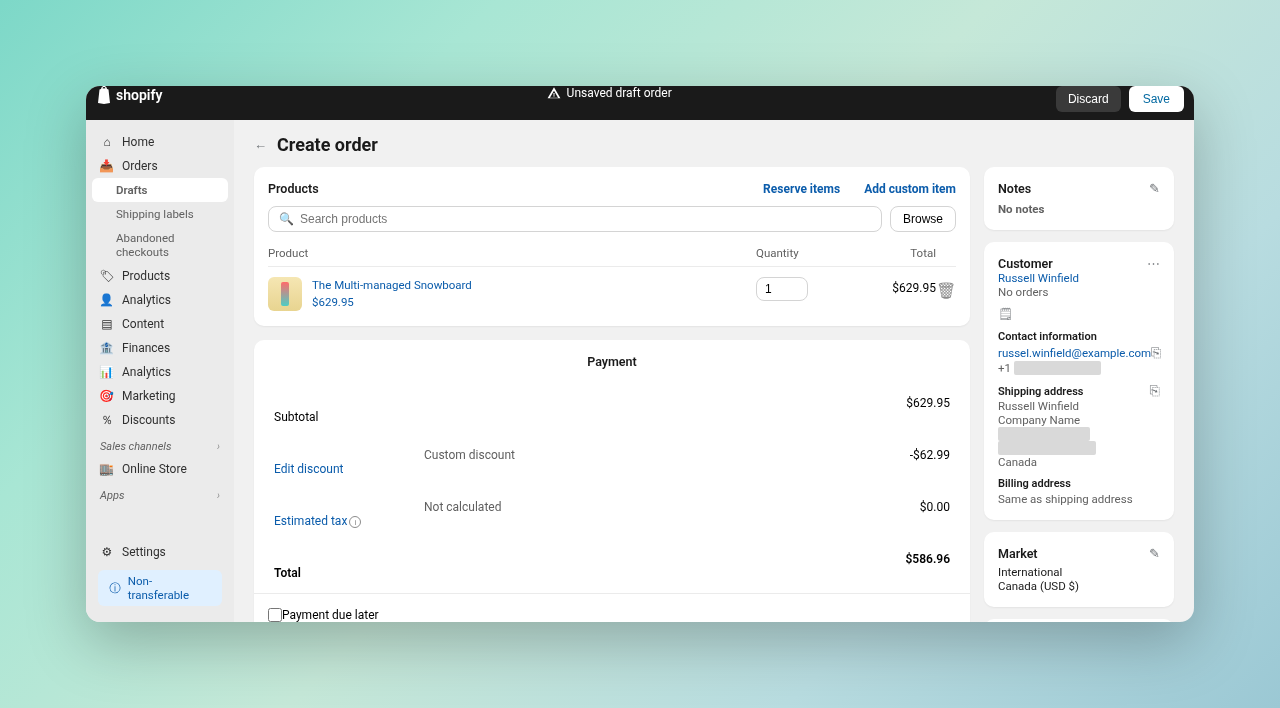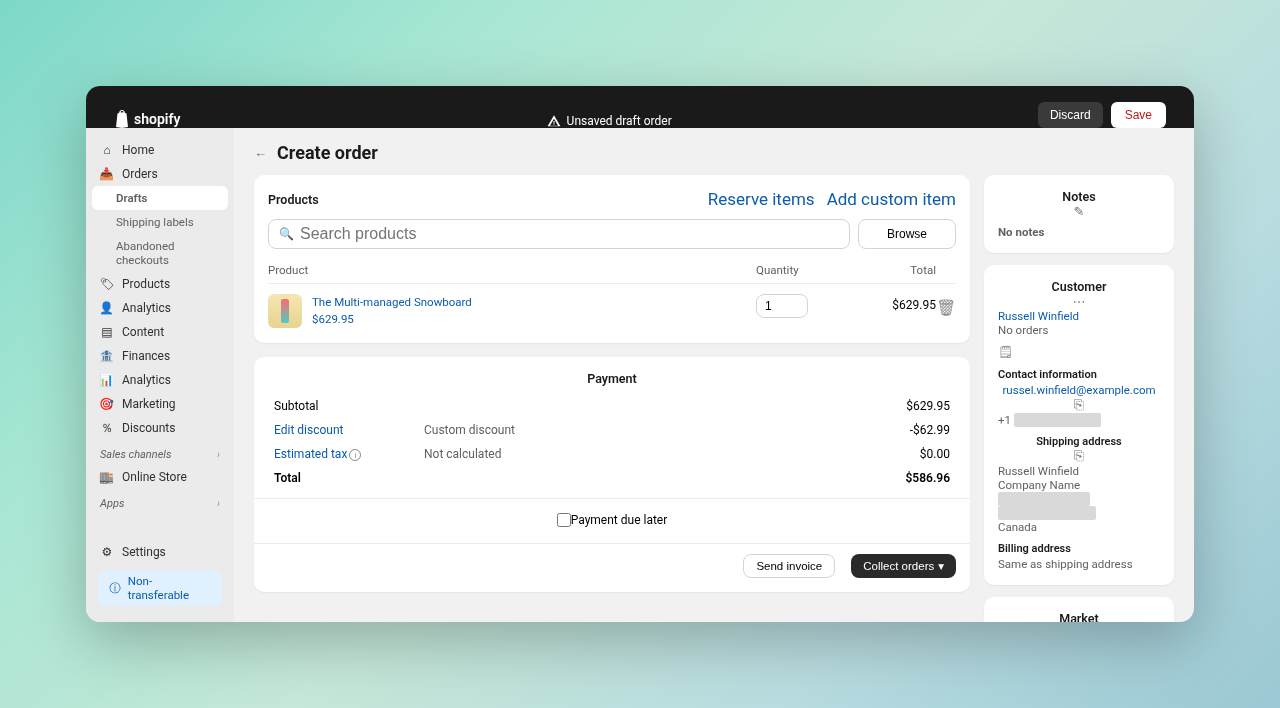--- a/index.html
+++ b/index.html
@@ -18,89 +18,89 @@
   height: 536px;
   background: #f1f1f1;
   border-radius: 14px;
   overflow: hidden;
   box-shadow: 0 20px 60px rgba(0,0,0,0.25);
   display: flex;
   flex-direction: column;
 }
 .topbar {
   background: #1a1a1a;
-  height: 42px;
+  height: 34px;
   display: flex;
-  align-items: flex-end;
-  padding: 0 28px;
+  align-items: flex-start;
+  padding: 0 10px;
   color: #fff;
 }
 .logo { display: flex; align-items: center; gap: 4px; }
 .logo-text { font-weight: 600; font-size: 14px; }
 .topbar-center { flex: 1; display: flex; align-items: center; justify-content: center; gap: 6px; font-size: 12px; }
 .topbar-actions { display: flex; gap: 8px; }
 .btn-discard { background: #3a3a3a; color: #fff; border: none; padding: 6px 12px; border-radius: 6px; font-size: 12px; cursor: pointer; }
-.btn-save { background: #fff; color: #b91c1c; border: none; padding: 6px 14px; border-radius: 6px; font-size: 12px; font-weight: 500; cursor: pointer; }
+.btn-save { background: #fff; color: #0369a1; border: none; padding: 6px 14px; border-radius: 6px; font-size: 12px; font-weight: 500; cursor: pointer; }
 .main-area { display: flex; flex: 1; overflow: hidden; }
 .sidebar { width: 148px; background: #ebebeb; padding: 10px 6px; font-size: 12px; display: flex; flex-direction: column; }
 .nav-item { display: flex; align-items: center; gap: 8px; padding: 5px 8px; border-radius: 6px; color: #303030; cursor: pointer; }
 .nav-item.active { background: #fff; font-weight: 600; border-radius: 6px; }
 .nav-sub { padding-left: 24px; font-size: 11.5px; color: #616161; }
 .nav-section { color: #616161; font-size: 11px; padding: 8px 8px 4px; display:flex; justify-content:space-between; align-items:center;font-style:italic;}
 .sidebar-bottom { margin-top: auto; }
 .badge-pill { background: #e0f0ff; color: #0b5cab; padding: 4px 10px; border-radius: 6px; font-size: 11.5px; margin: 6px; display:inline-flex; align-items:center; gap:6px;}
 .content { flex: 1; overflow-y: auto; padding: 14px 20px; }
 .page-header { display: flex; align-items: center; gap: 10px; margin-bottom: 12px; }
 .page-title { font-size: 18px; font-weight: 700; color: #1a1a1a; }
 .layout { display: flex; gap: 14px; }
 .col-main { flex: 1; display: flex; flex-direction: column; gap: 14px; }
 .col-side { width: 190px; display: flex; flex-direction: column; gap: 12px; }
 .card { background: #fff; border-radius: 10px; box-shadow: 0 1px 2px rgba(0,0,0,0.06); padding: 14px; }
 .card-header { display: flex; justify-content: space-between; align-items: center; margin-bottom: 10px; }
 .card-title { font-size: 12.5px; font-weight: 600; color: #1a1a1a; }
-.card-actions { display: flex; gap: 12px; font-size: 17px; }
+.card-actions { display: flex; gap: 24px; font-size: 12px; font-weight: bold; }
 .link { color: #0b5cab; cursor: pointer; }
 .search-row { display: flex; gap: 8px; margin-bottom: 10px; }
 .search-input { flex: 1; display: flex; align-items: center; border: 1px solid #d4d4d4; border-radius: 8px; padding: 5px 10px; font-size: 12px; color: #6d7175; gap:6px;}
-.search-input input { border: none; outline: none; flex: 1; font-size: 16px; }
-.btn-browse { border: 1px solid #d4d4d4; background: #fff; border-radius: 8px; padding: 5px 28px; font-size: 12px; cursor: pointer; }
+.search-input input { border: none; outline: none; flex: 1; font-size: 12px; }
+.btn-browse { border: 1px solid #d4d4d4; background: #fff; border-radius: 8px; padding: 5px 12px; font-size: 12px; cursor: pointer; }
 .table-header { display: flex; font-size: 11.5px; color: #616161; padding: 4px 0 6px; border-bottom: 1px solid #ebebeb; }
 .col-product { flex: 1; }
 .col-qty { width: 90px; text-align: left; }
 .col-total { width: 90px; text-align: right; }
 .col-del { width: 20px; }
 .product-row { display: flex; align-items: flex-start; padding: 10px 0 0; }
 .product-thumb { width: 34px; height: 34px; background: linear-gradient(#f5e6b3,#e8d490); border-radius: 6px; margin-right: 10px; display:flex; align-items:center; justify-content:center;}
 .product-thumb::after{content:"";width:8px;height:24px;background:linear-gradient(#ff6b6b,#4ecdc4);border-radius:2px;}
 .product-info { flex: 1; font-size: 11.5px; line-height: 1.5; }
 .product-name { color: #0b5cab; cursor:pointer;}
 .product-sku { color: #616161; }
 .product-price { color: #0b5cab; cursor:pointer;}
 .qty-input { width: 52px; border: 1px solid #d4d4d4; border-radius: 8px; padding: 4px 8px; font-size: 12px; text-align: left; }
 .row-total { width: 90px; text-align: right; font-size: 12px; padding-top:4px;}
 .del-icon { width: 20px; text-align: center; color: #8c8c8c; cursor: pointer; padding-top:4px;}
 .payment-row { display: flex; padding: 5px 0; font-size: 12px; align-items:center;}
-.pay-label { width: 150px; }
+.pay-label { width: 150px; margin-top: 28px; }
 .pay-desc { flex: 1; color: #616161; }
 .pay-amt { width: 90px; text-align: right; }
 .pay-total { font-weight: 600; }
 .divider { border-top: 1px solid #ebebeb; margin: 8px -14px; }
-.checkbox-row { display: flex; align-items: center; gap: 0; font-size: 12px; padding: 6px 0; justify-content: center; }
+.checkbox-row { display: flex; align-items: center; gap: 0; font-size: 12px; padding: 6px 0; }
 .checkbox-row input { width: 14px; height: 14px; }
 .payment-actions { display: flex; justify-content: flex-end; gap: 16px; margin-top: 10px; border-top:1px solid #ebebeb; padding-top:10px; margin-left:-14px; margin-right:-14px; padding-right:14px;}
 .btn-secondary { border: 1px solid #d4d4d4; background: #fff; border-radius: 8px; padding: 5px 12px; font-size: 11.5px; cursor: pointer; }
 .btn-primary { background: #2a2a2a; color: #fff; border: none; border-radius: 8px; padding: 5px 12px; font-size: 11.5px; cursor: pointer; display:flex; align-items:center; gap:4px;}
 .side-text { font-size: 11.5px; color: #616161; }
 .side-link { font-size: 11.5px; color: #0b5cab; cursor:pointer; display:block;}
 .side-label { font-size: 11px; font-weight: 600; color: #1a1a1a; margin-top: 8px; margin-bottom:2px;}
 .icon-btn { color: #6d7175; cursor: pointer; font-size: 13px; }
 .icon { width: 14px; height: 14px; display: inline-flex; align-items: center; justify-content: center; }
 .info-icon{display:inline-flex;width:12px;height:12px;border:1px solid #8c8c8c;border-radius:50%;font-size:8px;align-items:center;justify-content:center;color:#8c8c8c;margin-left:2px;}
 .redact { background: #d9d9d9; color: transparent; border-radius: 2px; user-select:none;}
-.flex-between{display:flex;justify-content:space-between;align-items:center;flex-direction:column;}
+.flex-between{display:flex;justify-content:space-between;align-items:center;}
 .chev{font-size:10px;color:#8c8c8c;}
 svg{display:block;}
 </style>
 </head>
 <body>
 
 <div class="app-window">
 
   <div class="topbar">
     <div class="logo">

